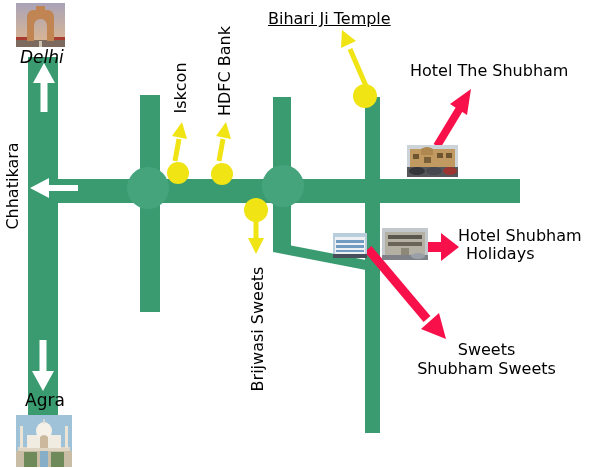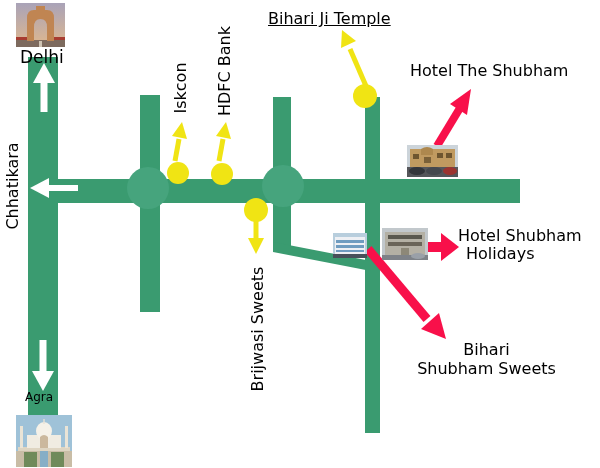--- a/index.html
+++ b/index.html
@@ -15,22 +15,22 @@
   .ymark{fill:var(--yellow);}
   .yshaft{stroke:var(--yellow);stroke-width:5;fill:none;}
   .yhead{fill:var(--yellow);}
   .wshaft{stroke:var(--white-arrow);stroke-width:7;fill:none;}
   .whead{fill:var(--white-arrow);}
   .rshaft{stroke:var(--red);stroke-width:9;fill:none;}
   .rhead{fill:var(--red);}
   .lbl{position:absolute;z-index:3;font-size:16px;white-space:nowrap;line-height:1.1;}
   .vlbl{transform:translate(-50%,-50%) rotate(-90deg);}
   .photo{position:absolute;z-index:2;display:block;}
-  #lbl-delhi{left:20px;top:48px;font-size:17px;}
-  #lbl-agra{left:25px;top:391px;font-size:12px;}
+  #lbl-delhi{left:20px;top:48px;font-size:17px;font-style:italic;}
+  #lbl-agra{left:25px;top:391px;font-size:17px;}
   #lbl-chhatikara{left:13px;top:186px;}
   #lbl-iskcon{left:181px;top:88px;}
   #lbl-hdfc{left:225px;top:71px;}
   #lbl-brijwasi{left:258px;top:329px;}
   #lbl-bihari{left:268px;top:10px;text-decoration:underline;}
   #lbl-hotel-shubham{left:410px;top:62px;}
   #lbl-holidays{left:458px;top:227px;line-height:18px;}
   #lbl-holidays .l2{display:block;margin-left:8px;}
   #lbl-majesty{left:404px;top:340px;width:165px;text-align:center;line-height:19px;}
   #lbl-majesty .l2{display:block;}
@@ -160,17 +160,17 @@
   <div class="lbl vlbl" id="lbl-iskcon">Iskcon</div>
   <div class="lbl vlbl" id="lbl-hdfc">HDFC Bank</div>
   <div class="lbl vlbl" id="lbl-brijwasi">Brijwasi Sweets</div>
   <div class="lbl" id="lbl-bihari">Bihari Ji Temple</div>
   <div class="lbl" id="lbl-hotel-shubham">Hotel The Shubham</div>
   <div class="lbl" id="lbl-holidays">
     <span class="l1">Hotel Shubham</span>
     <span class="l2">Holidays</span>
   </div>
   <div class="lbl" id="lbl-majesty">
-    <span class="l1">Bihari</span>
+    <span class="l1">Sweets</span>
     <span class="l2">Shubham Sweets</span>
   </div>
 
 </div>
 
 </body></html>

